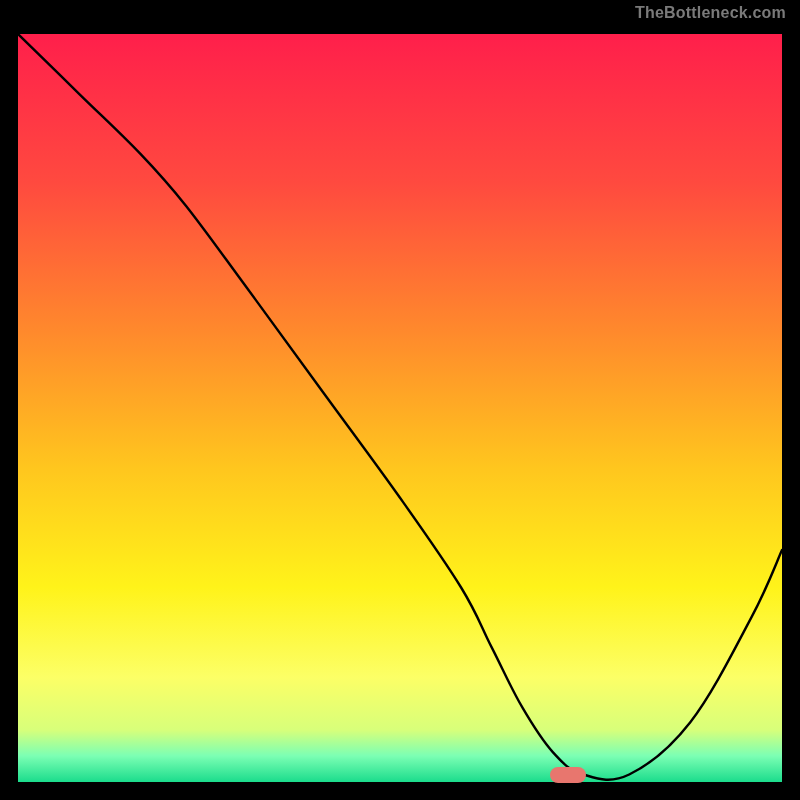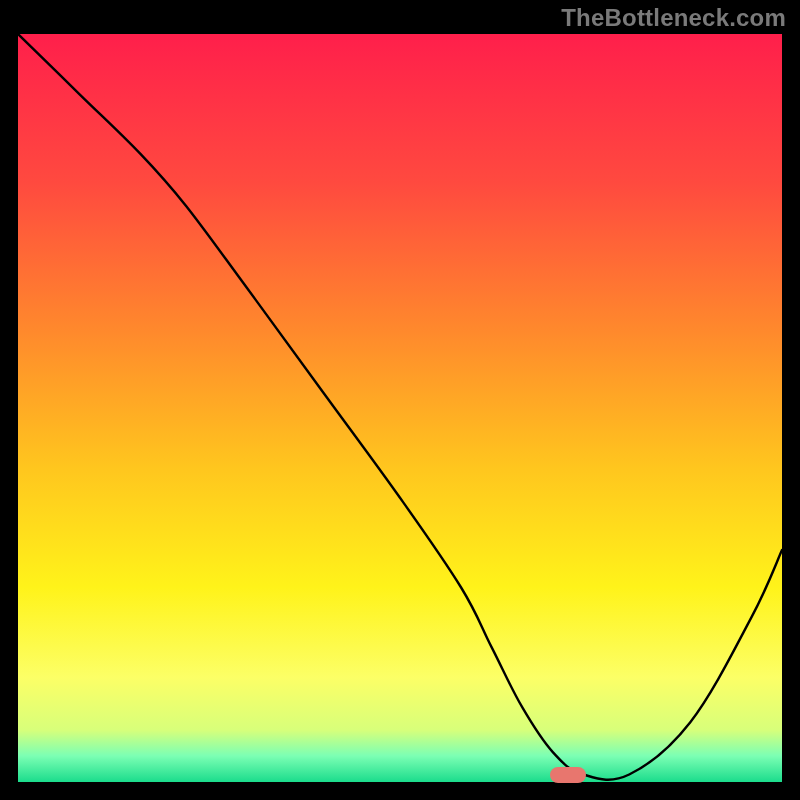--- a/index.html
+++ b/index.html
@@ -16,21 +16,21 @@
     top: 0;
     width: 800px;
     height: 800px;
     background: #000;
   }
   .watermark {
     position: absolute;
     top: 4px;
     right: 14px;
     font-family: Arial, Helvetica, sans-serif;
-    font-size: 24px;
+    font-size: 16px;
     font-weight: 600;
     color: #7a7a7a;
     letter-spacing: 0.2px;
   }
   .plot {
     position: absolute;
     left: 18px;
     top: 34px;
     width: 764px;
     height: 748px;

